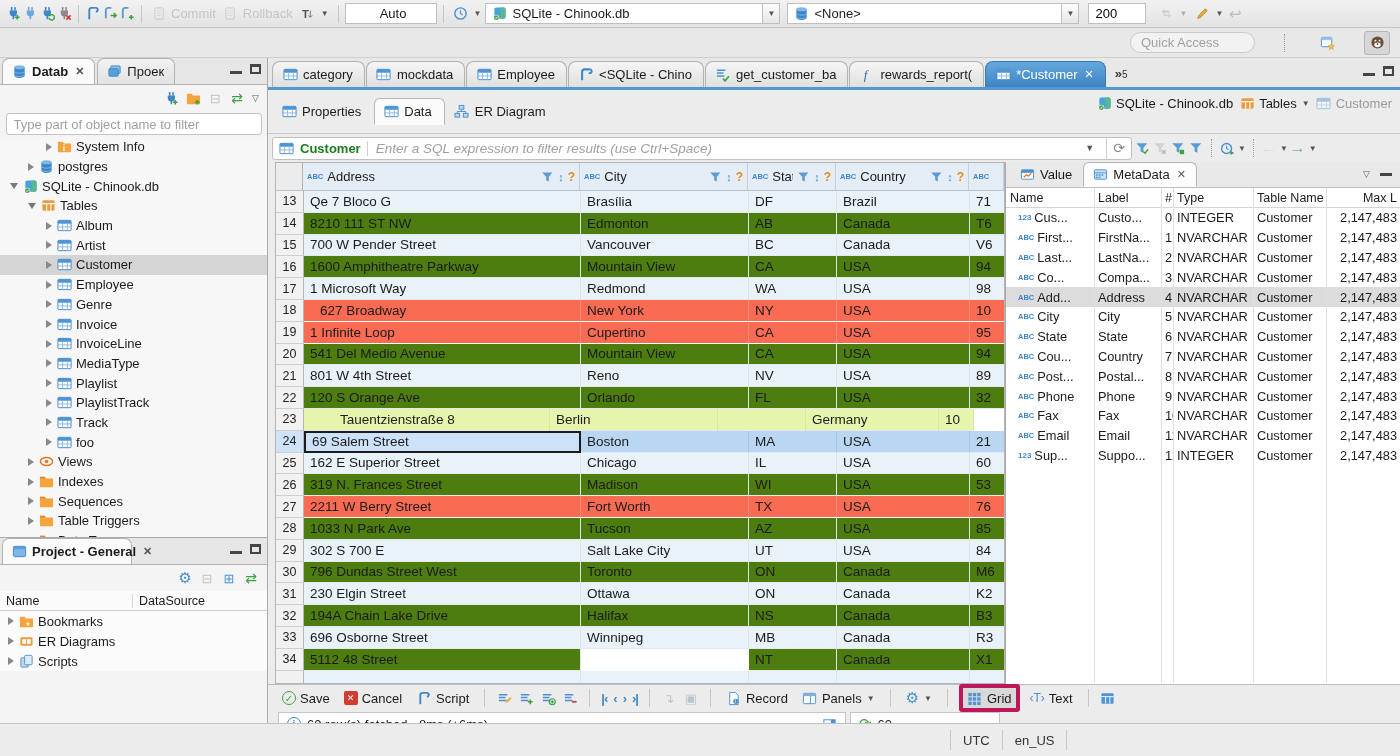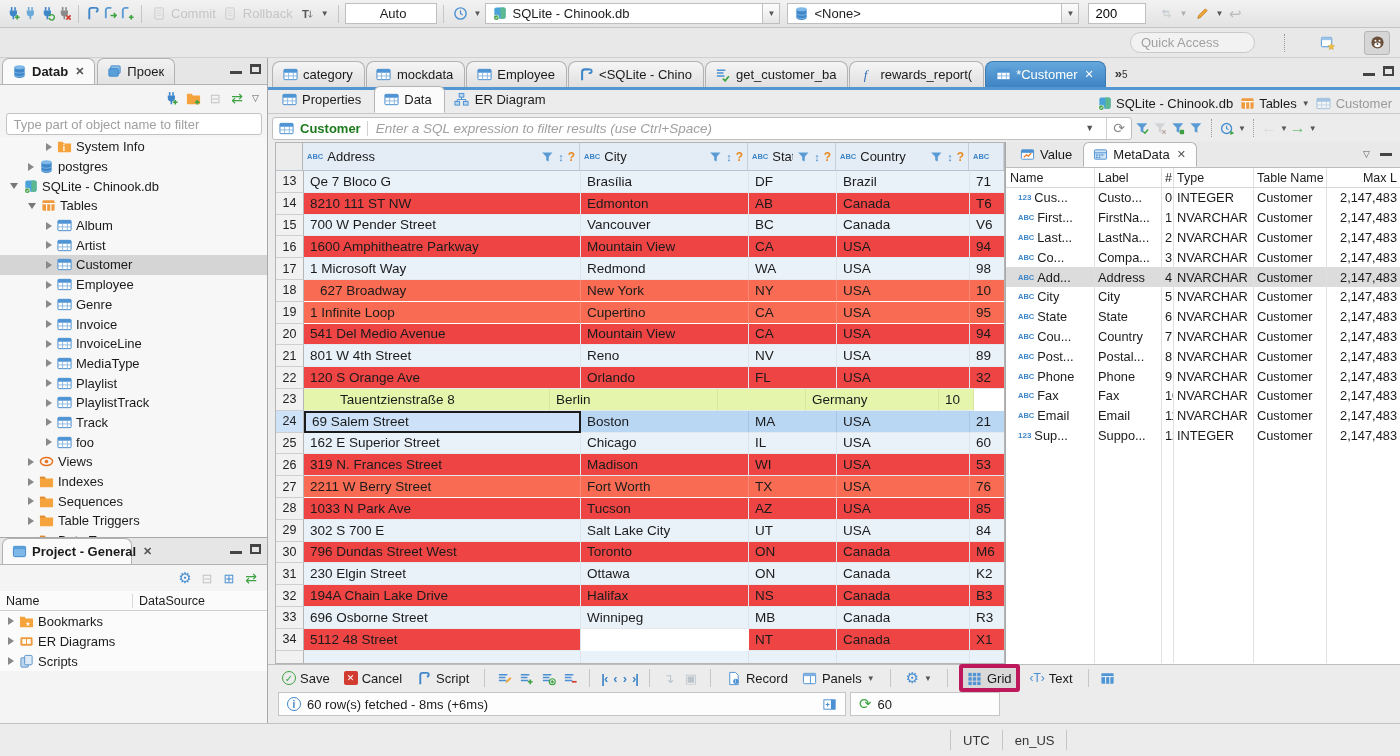--- a/index.html
+++ b/index.html
@@ -70,21 +70,21 @@
   #main { position:absolute; left:268px; top:58px; width:1132px; height:665px; background:#ececec; }
   #etabs { height:32px; display:flex; align-items:flex-end; padding:4px 4px 0 4px; gap:0;
     border-bottom:3px solid #5496d2; background:#e8e8e8; position:relative; }
   .etab { display:flex; align-items:center; gap:5px; padding:4px 11px 5px 9px;
     border:1px solid #b2b2b2; border-bottom:none; border-radius:8px 8px 0 0;
     background:linear-gradient(#f5f5f5,#e0e0e0); margin-right:1px; white-space:nowrap; font-size:13px; }
   .etab.active { background:linear-gradient(#65a8dd,#3e84c4); color:#fff; border-color:#3c7ab2; }
   .etab.active .closex { color:#fff; }
   #etab-more { margin-left:8px; margin-bottom:6px; color:#333; font-weight:bold; }
   #etab-more small { font-weight:normal; font-size:10px; }
-  #subtabs { height:24px; display:flex; align-items:flex-end; background:#ececec;
+  #subtabs { height:44px; display:flex; align-items:center; background:#ececec;
     border-bottom:1px solid #c9c9c9; padding-left:4px; position:relative; }
   .stab { display:flex; align-items:center; gap:5px; padding:4px 12px 5px 8px; border-radius:6px 6px 0 0;
     border:1px solid transparent; }
   .stab.active { background:#fbfbfb; border-color:#b5b5b5; border-bottom-color:#fbfbfb; }
   #breadcrumb { position:absolute; right:8px; top:5px; display:flex; align-items:center; gap:6px; }
   .crumb { display:flex; align-items:center; gap:4px; }
   .crumb .faded { color:#9a9a9a; }
 
   #filter-row { height:28px; display:flex; align-items:center; background:#ececec; padding:2px 4px; gap:2px; }
   #filter-box { flex:none; width:860px; height:23px; background:#fff; border:1px solid #c0c0c0;
@@ -109,21 +109,21 @@
   .n123 { font-size:8px; font-weight:bold; color:#3f86c9; flex:none; }
   .updn { color:#4a90d2; font-size:11px; }
   .qmark { color:#e8881f; font-weight:bold; font-size:12px; }
   .grow { display:flex; height:21.8px; }
   .gnum { width:28px; flex:none; background:#f1f1f1; border-right:1px solid #b5b5b5;
     border-bottom:1px solid #cfcfcf; display:flex; align-items:center; justify-content:center;
     font-size:12.5px; color:#222; }
   .gcell { padding:0 6px; display:flex; align-items:center; border-right:1px solid #dde4ec;
     border-bottom:1px solid #e4e9ef; overflow:hidden; white-space:nowrap; font-size:13.5px; }
   .r-alt   .gcell { background:#e9f1f9; }
-  .r-plain .gcell { background:#ef4444;text-align:center; }
+  .r-plain .gcell { background:#4d7c0f;text-align:center; }
   .r-red   .gcell { background:#f96b52; border-right-color:#fb8a74; border-bottom-color:#ffffff; }
   .r-green .gcell { background:#e5f6ac; border-right-color:#d7e89e; }
   .r-selected .gcell { background:#b9d7f3; border-right-color:#a6c6e6; }
   .r-selected .gnum { background:#cfe3f8; }
   .gcell.focus { border:2px solid #1c1c1c; background:#cde2f8; }
 
   
   #right-panel { width:395px; border-left:1px solid #a9a9a9; background:#fff; position:relative; }
   #vtabs { height:26px; background:#e9e9e9; display:flex; align-items:flex-end; padding-left:4px;
     border-bottom:1px solid #bdbdbd; position:relative; }

